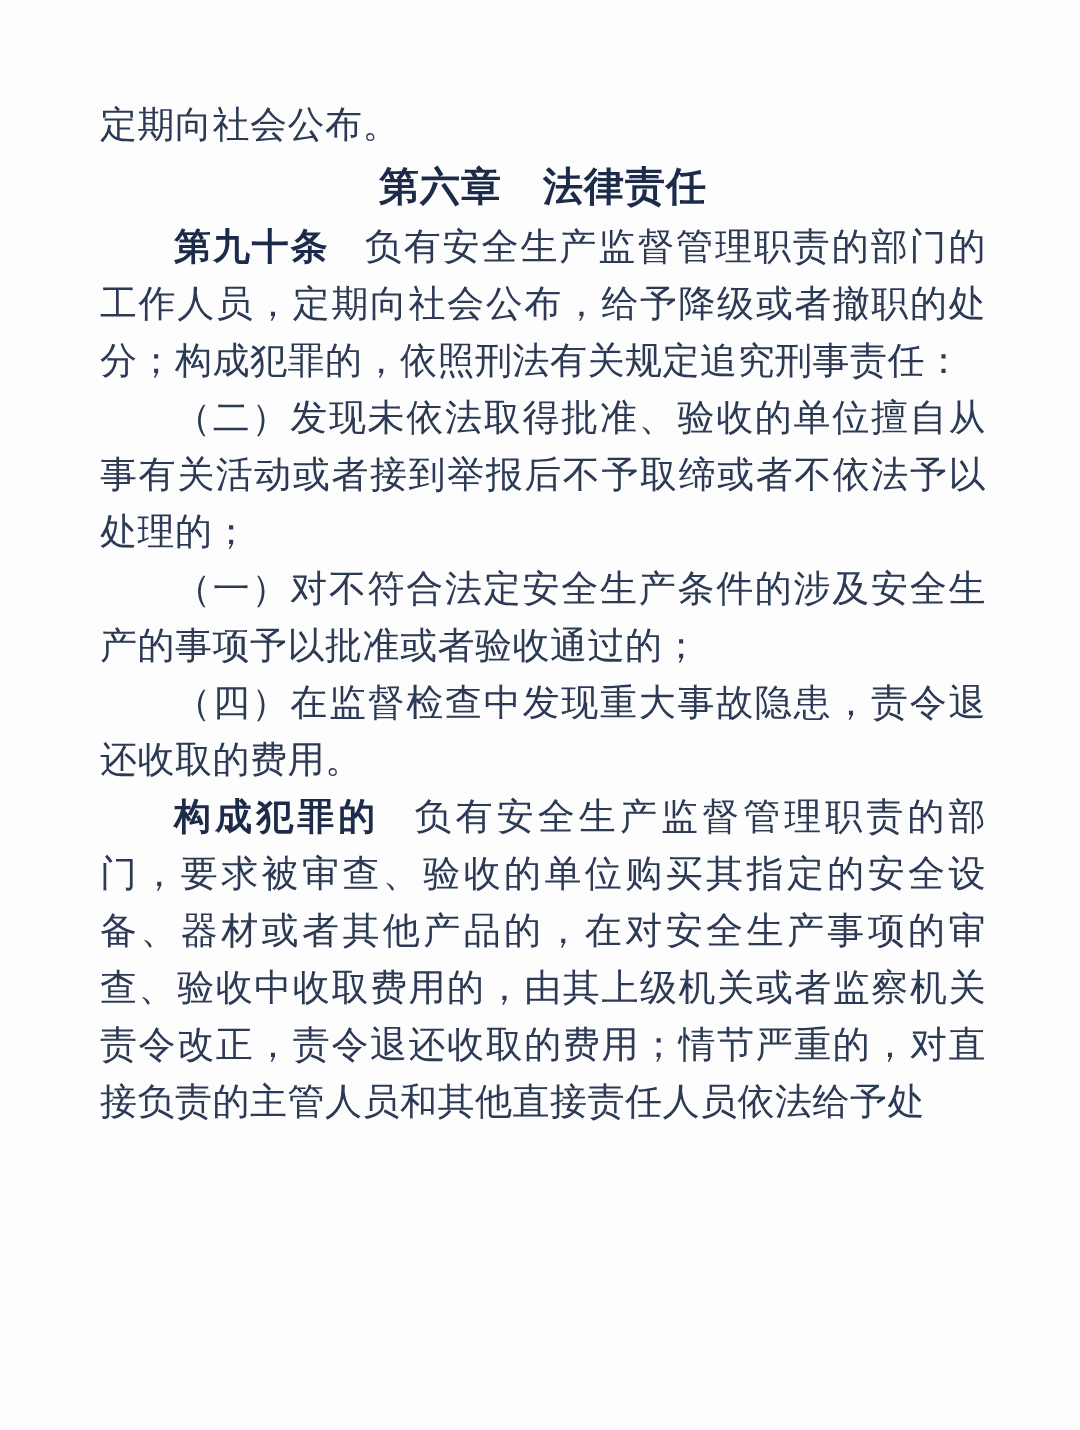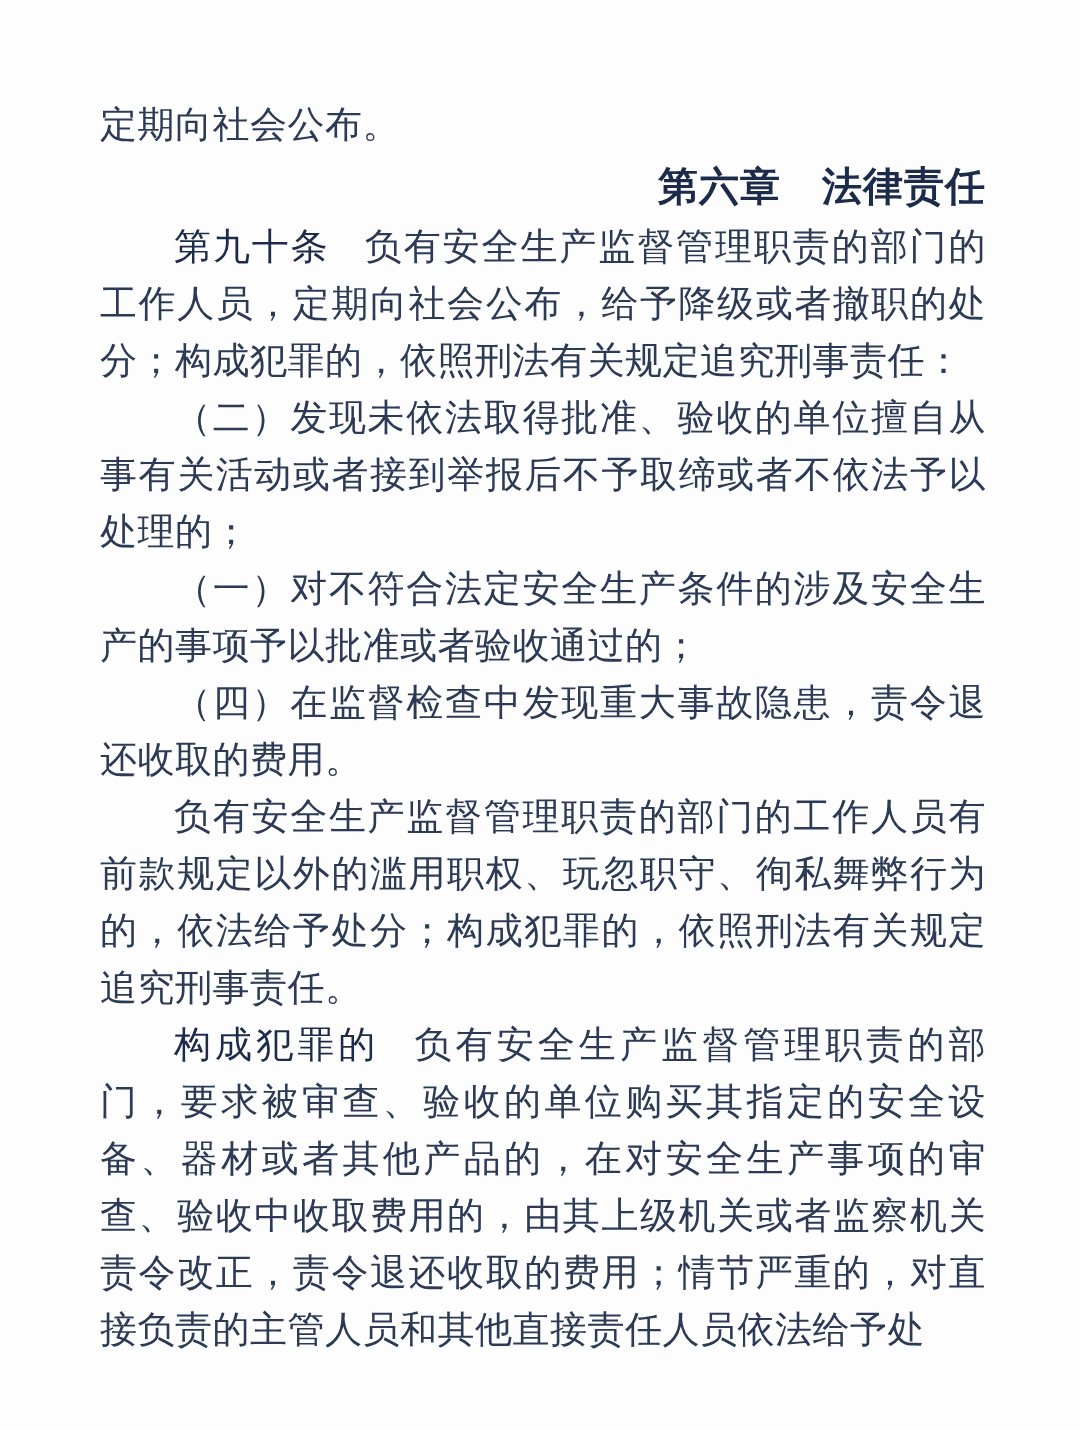--- a/index.html
+++ b/index.html
@@ -27,28 +27,28 @@
     letter-spacing: 0.5px;
     color: #2c3a55;
   }
   .para.indent {
     text-indent: 2em;
   }
   .chapter-heading {
     margin: 5px 0 3px 0;
     font-size: 40px;
     line-height: 57px;
-    text-align: right;
+    text-align: center;
     font-weight: bold;
     font-family: "Liberation Sans", "DejaVu Sans", sans-serif;
     color: #1d2b4a;
     letter-spacing: 1px;
   }
   .article-no {
-    font-weight: normal;
+    font-weight: bold;
     font-family: "Liberation Sans", "DejaVu Sans", sans-serif;
     color: #1d2b4a;
     margin-right: 0.95em;
   }
 </style>
 </head>
 <body>
 
 <div class="page">
 
@@ -68,21 +68,18 @@
 
   <p class="para indent">
     <span>（一）对不符合法定安全生产条件的涉及安全生产的事项予以批准或者验收通过的；</span>
   </p>
 
 
   <p class="para indent">
     <span>（四）在监督检查中发现重大事故隐患，责令退还收取的费用。</span>
   </p>
 
-  <p class="para indent">
-    <span>负有安全生产监督管理职责的部门的工作人员有前款规定以外的滥用职权、玩忽职守、徇私舞弊行为的，依法给予处分；构成犯罪的，依照刑法有关规定追究刑事责任。</span>
-  </p>
 
   <p class="para indent">
     <span class="article-no">构成犯罪的</span><span>负有安全生产监督管理职责的部门，要求被审查、验收的单位购买其指定的安全设备、器材或者其他产品的，在对安全生产事项的审查、验收中收取费用的，由其上级机关或者监察机关责令改正，责令退还收取的费用；情节严重的，对直接负责的主管人员和其他直接责任人员依法给予处</span>
   </p>
 
 </div>
 
 </body></html>

